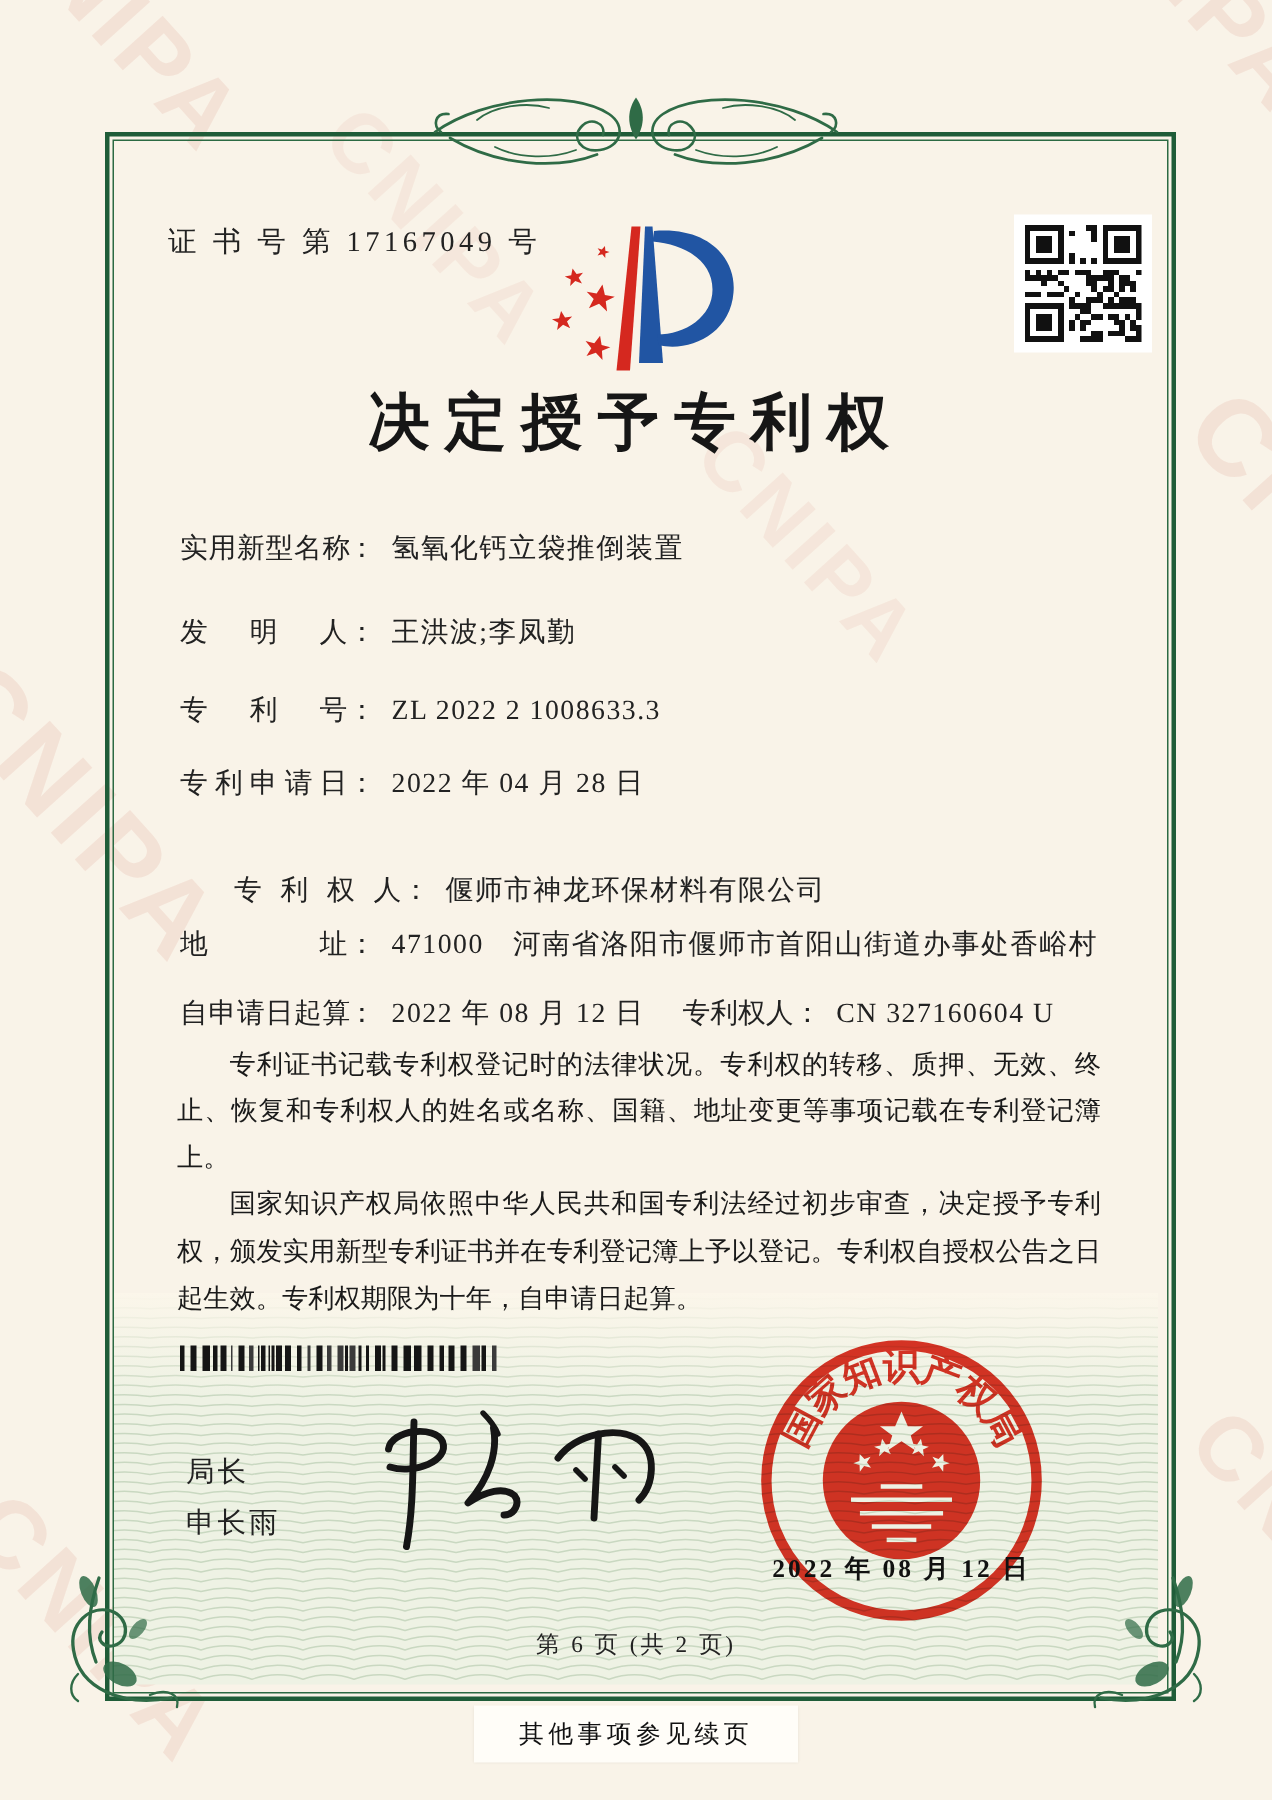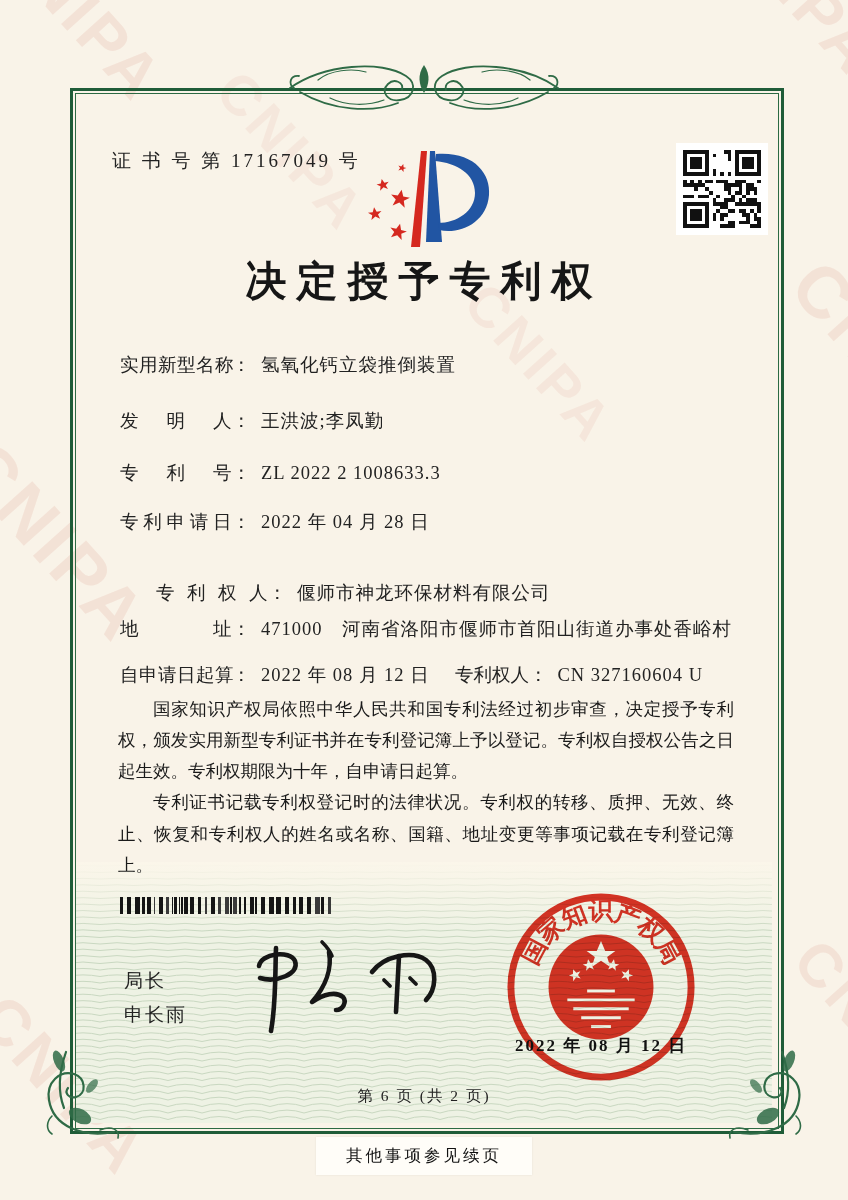--- a/index.html
+++ b/index.html
@@ -422,22 +422,22 @@
   <span class="flabel">地址</span><span class="fcolon">：</span><span class="fvalue">471000　河南省洛阳市偃师市首阳山街道办事处香峪村</span>
 </div>
 <div class="field" style="top:662px;">
   <span class="flabel">自申请日起算</span><span class="fcolon">：</span><span class="fvalue">2022 年 08 月 12 日</span>
 </div>
 <div class="field2" style="top:662px;">
   <span>专利权人</span><span class="fcolon">：</span><span class="fvalue">CN 327160604 U</span>
 </div>
 
 <div class="bodytext">
+  <p>专利证书记载专利权登记时的法律状况。专利权的转移、质押、无效、终止、恢复和专利权人的姓名或名称、国籍、地址变更等事项记载在专利登记簿上。</p>
   <p>国家知识产权局依照中华人民共和国专利法经过初步审查，决定授予专利权，颁发实用新型专利证书并在专利登记簿上予以登记。专利权自授权公告之日起生效。专利权期限为十年，自申请日起算。</p>
-  <p>专利证书记载专利权登记时的法律状况。专利权的转移、质押、无效、终止、恢复和专利权人的姓名或名称、国籍、地址变更等事项记载在专利登记簿上。</p>
 </div>
 
 <div class="barcode" id="barcode">
     <div style="width: 2.8px; background: rgb(21, 21, 21);"></div>
     <div style="width: 4.2px; background: transparent;"></div>
     <div style="width: 4.2px; background: rgb(21, 21, 21);"></div>
     <div style="width: 4.2px; background: transparent;"></div>
     <div style="width: 4.2px; background: rgb(21, 21, 21);"></div>
     <div style="width: 2.8px; background: transparent;"></div>
     <div style="width: 2.8px; background: rgb(21, 21, 21);"></div>

